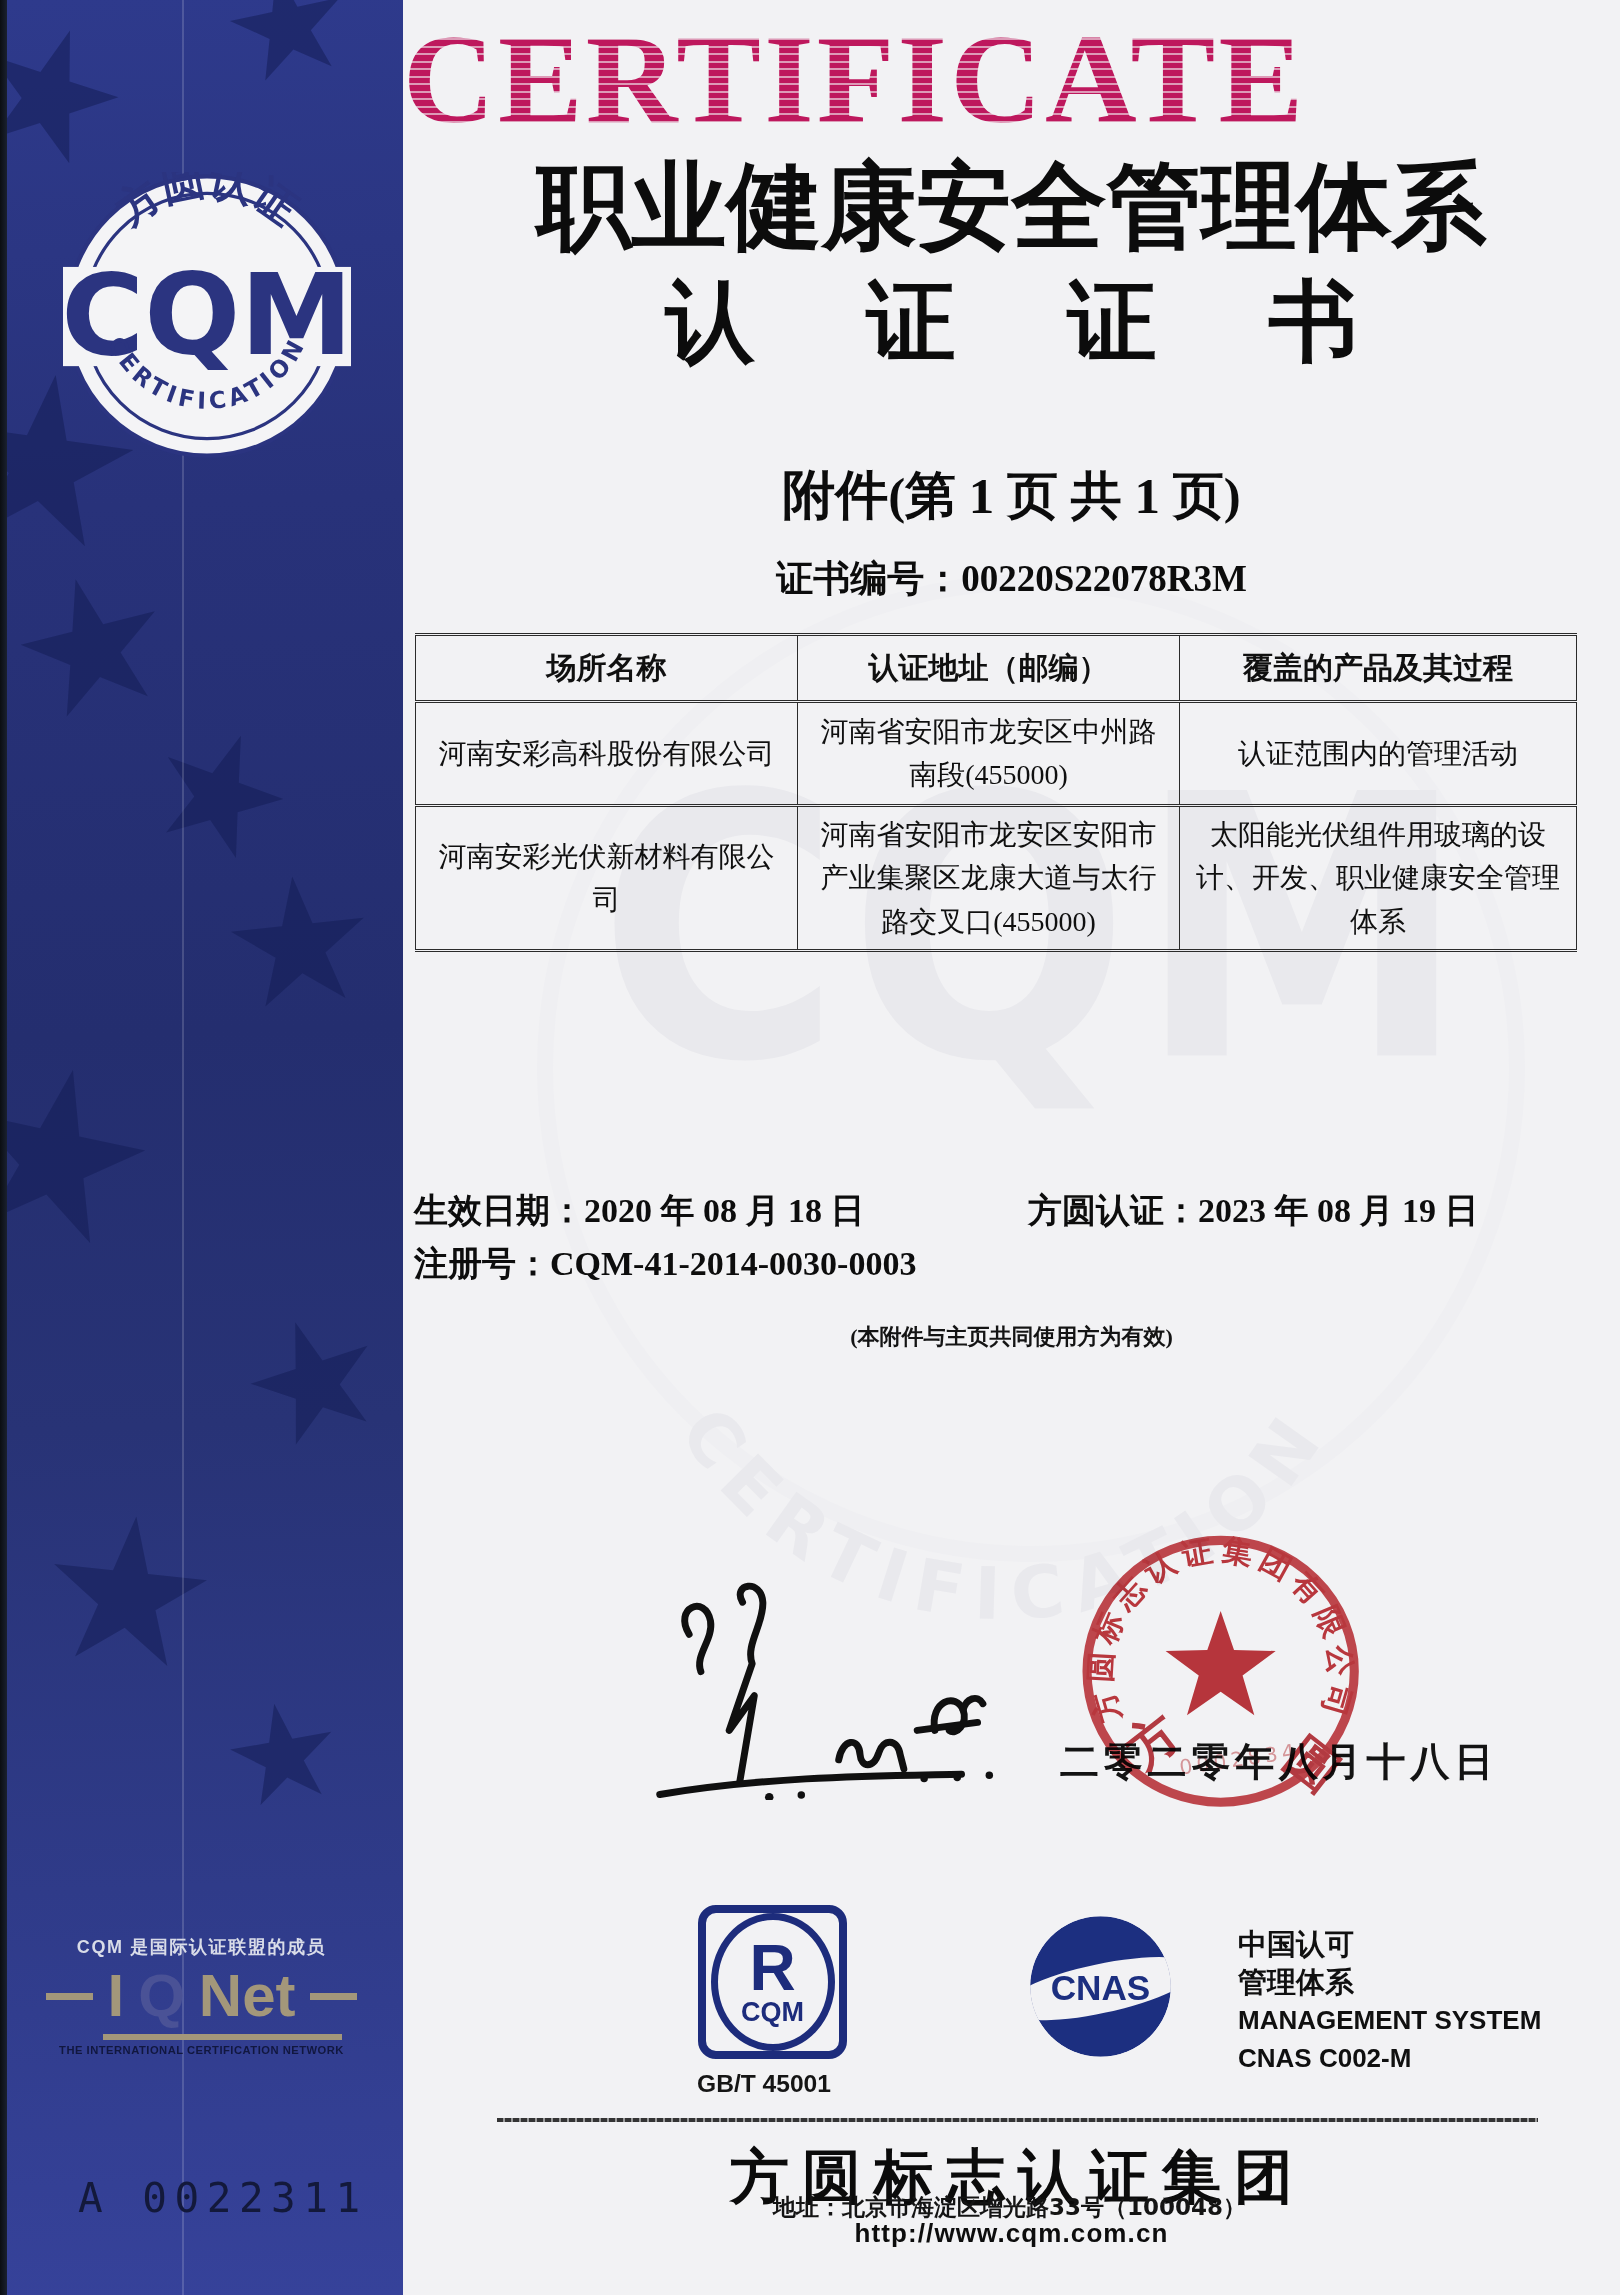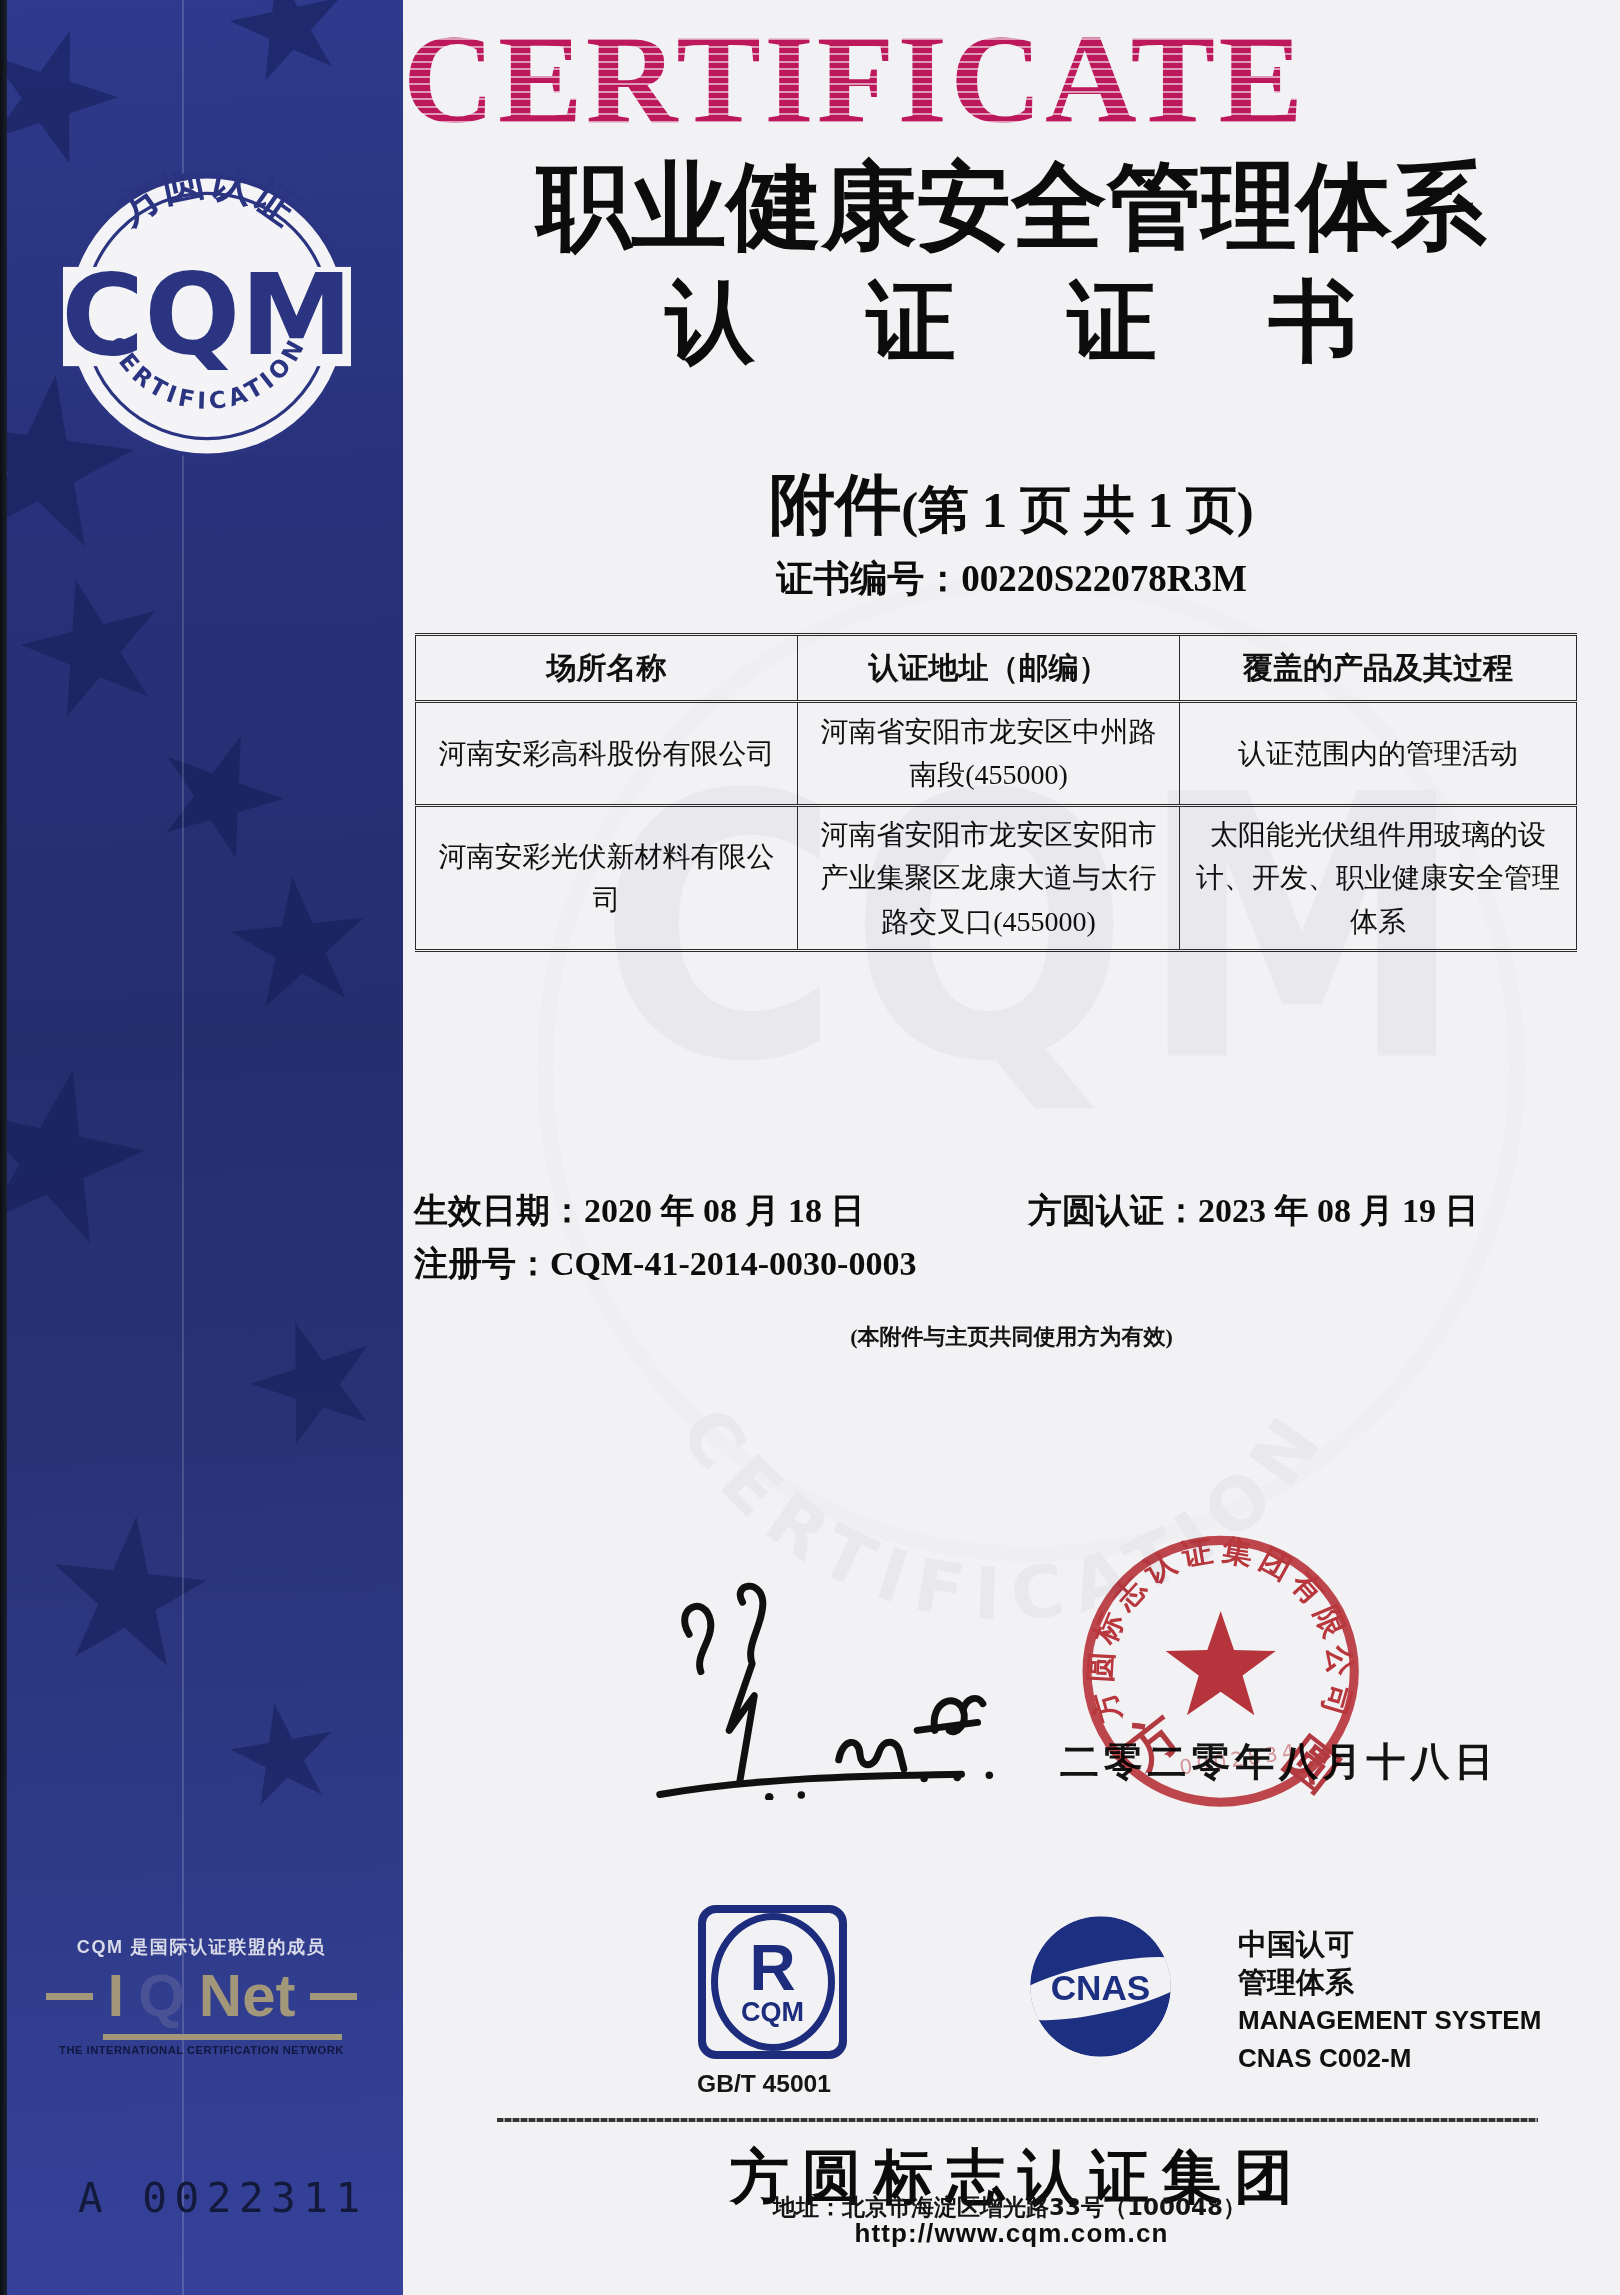--- a/index.html
+++ b/index.html
@@ -37,21 +37,21 @@
   .title-en{left:403px;top:16px;width:1331px;font-size:127px;font-weight:700;
       letter-spacing:3.2px;color:#be185d;line-height:1;z-index:2;
       -webkit-mask-image:repeating-linear-gradient(0deg,#000 0 5.3px,rgba(0,0,0,.4) 5.3px 7.5px);
       mask-image:repeating-linear-gradient(0deg,#000 0 5.3px,rgba(0,0,0,.4) 5.3px 7.5px);}
   .title-zh{left:403px;top:154px;width:1217px;text-align:center;font-family:"DejaVu Sans","Liberation Sans",sans-serif;
       font-size:95px;font-weight:700;color:#0c0c0c;line-height:1.1;z-index:2;}
   .subtitle-zh{left:403px;top:273px;width:1217px;text-align:center;z-index:2;}
   .subtitle-zh span{font-family:"DejaVu Sans","Liberation Sans",sans-serif;font-size:89px;font-weight:700;
       letter-spacing:112px;margin-right:-112px;color:#0c0c0c;line-height:1.1;}
   .attach-line{left:403px;top:460px;width:1217px;text-align:center;z-index:2;color:#0c0c0c;}
-  .attach-label{font-size:66px;font-weight:700;}
+  .attach-label{font-size:53px;font-weight:700;}
   .attach-pages{font-size:51px;font-weight:600;}
   .certno-line{left:403px;top:554px;width:1217px;text-align:center;font-size:37px;font-weight:600;color:#0c0c0c;z-index:2;}
   
   #cert-table{left:415px;top:633px;width:1161px;border-collapse:collapse;table-layout:fixed;z-index:2;position:absolute;
       font-size:28px;color:#101010;background:transparent;padding-left:8px;}
   #cert-table th,#cert-table td{border-left:1.6px solid #2b2b2b;border-right:1.6px solid #2b2b2b;
       border-top:3.7px double #2b2b2b;border-bottom:3.7px double #2b2b2b;
       text-align:center;vertical-align:middle;padding:5.3px 14px;line-height:1.55;}
   #cert-table th{height:53px;font-size:30px;font-weight:600;}
   #cert-table .r1 td{height:91px;}

